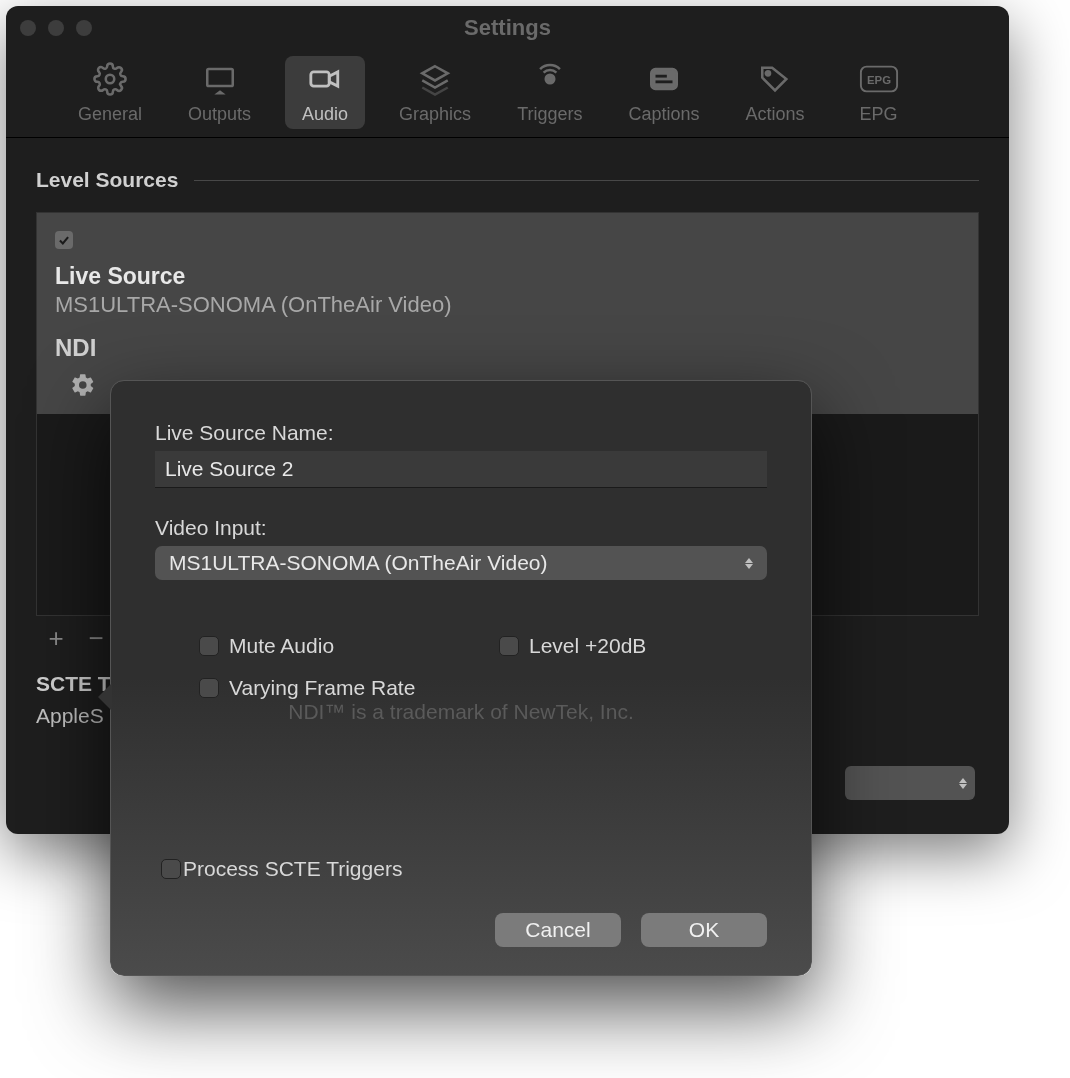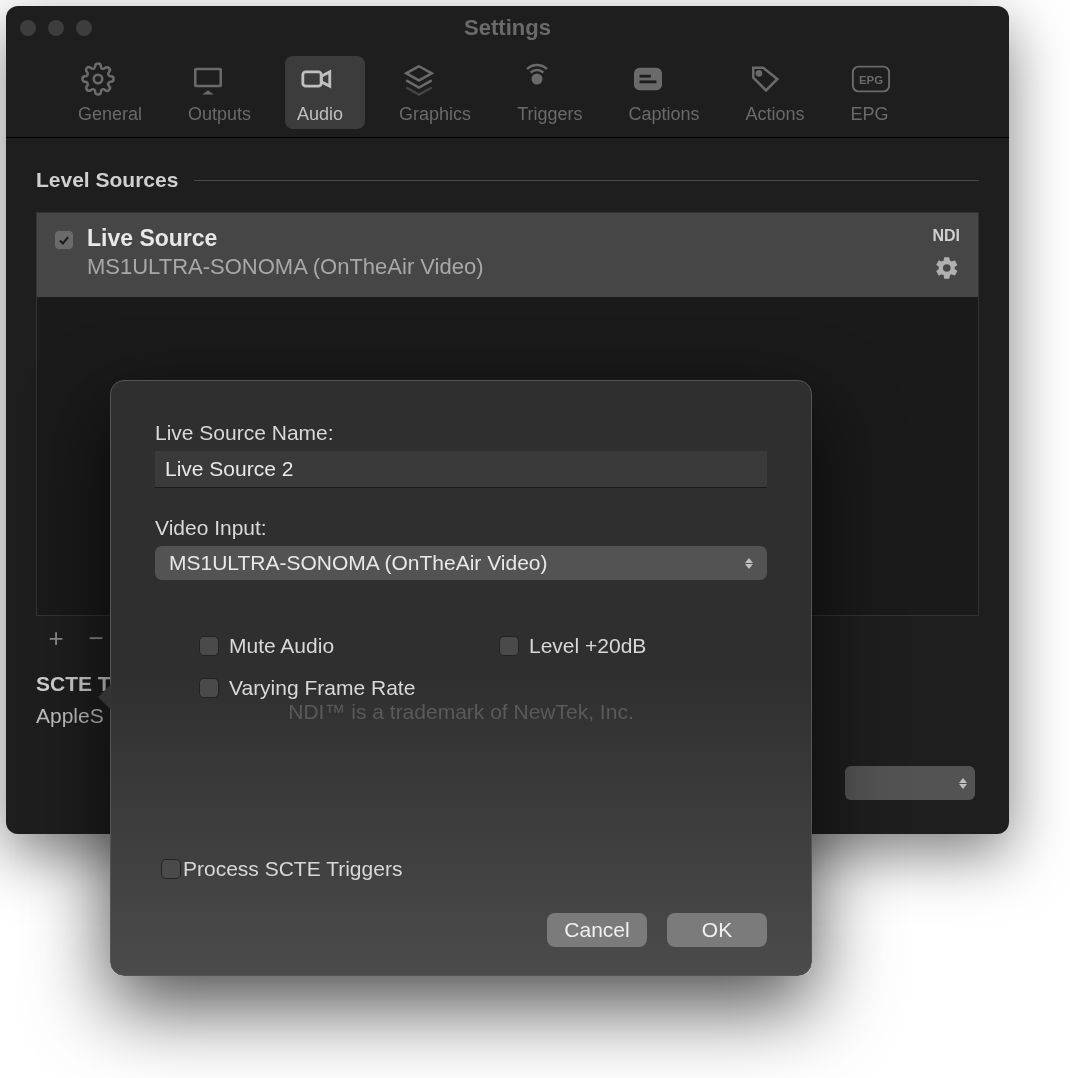--- a/index.html
+++ b/index.html
@@ -48,21 +48,21 @@
   
   .toolbar {
     display: flex;
     gap: 22px;
     padding: 6px 30px 8px 60px;
     border-bottom: 1px solid #000;
   }
   .toolbar-item {
     display: flex;
     flex-direction: column;
-    align-items: flex-start;
+    align-items: center;
     gap: 2px;
     padding: 6px 12px 4px 12px;
     border-radius: 8px;
     color: #6a6a6a;
     min-width: 80px;
   }
   .toolbar-item.selected {
     background: #3c3c3c;
     color: #c0c0c0;
   }
@@ -85,33 +85,34 @@
     background: #1a1a1a;
     border: 1px solid #333;
     height: 404px;
   }
   .source-row {
     background: #464646;
     padding: 12px 18px 12px 18px;
     display: flex;
     align-items: flex-start;
     gap: 14px;
+    flex-direction: column;
   }
   .source-checkbox {
     width: 18px; height: 18px;
     background: #6a6a6a;
     border-radius: 4px;
     display: flex; align-items: center; justify-content: center;
     margin-top: 6px;
   }
   .source-checkbox svg { width: 14px; height: 14px; }
   .source-labels { flex: 1; }
   .source-name { font-size: 23px; font-weight: 600; color: #e8e8e8; }
   .source-sub { font-size: 22px; color: #a8a8a8; margin-top: 2px; }
-  .source-badge { font-size: 16px; font-weight: 600; color: #d0d0d0; margin-top: 2px;}
+  .source-badge { font-size: 24px; font-weight: 600; color: #d0d0d0; margin-top: 2px;}
   .source-gear { margin-top: 10px; }
   .source-gear svg { width: 26px; height: 26px; }
 
   .list-footer {
     display: flex;
     gap: 12px;
     padding: 8px 6px;
   }
   .footer-btn {
     width: 28px; height: 28px;
@@ -217,21 +218,21 @@
     color: #d8d8d8;
     margin-left: 6px;
   }
   .btn-row {
     display: flex;
     justify-content: flex-end;
     gap: 20px;
     margin-top: 32px;
   }
   .btn {
-    width: 100px;
+    width: 126px;
     padding: 5px 0;
     text-align: center;
     background: #7b7b7b;
     border-radius: 8px;
     font-size: 21px;
     color: #f0f0f0;
   }
 </style>
 </head>
 <body>

